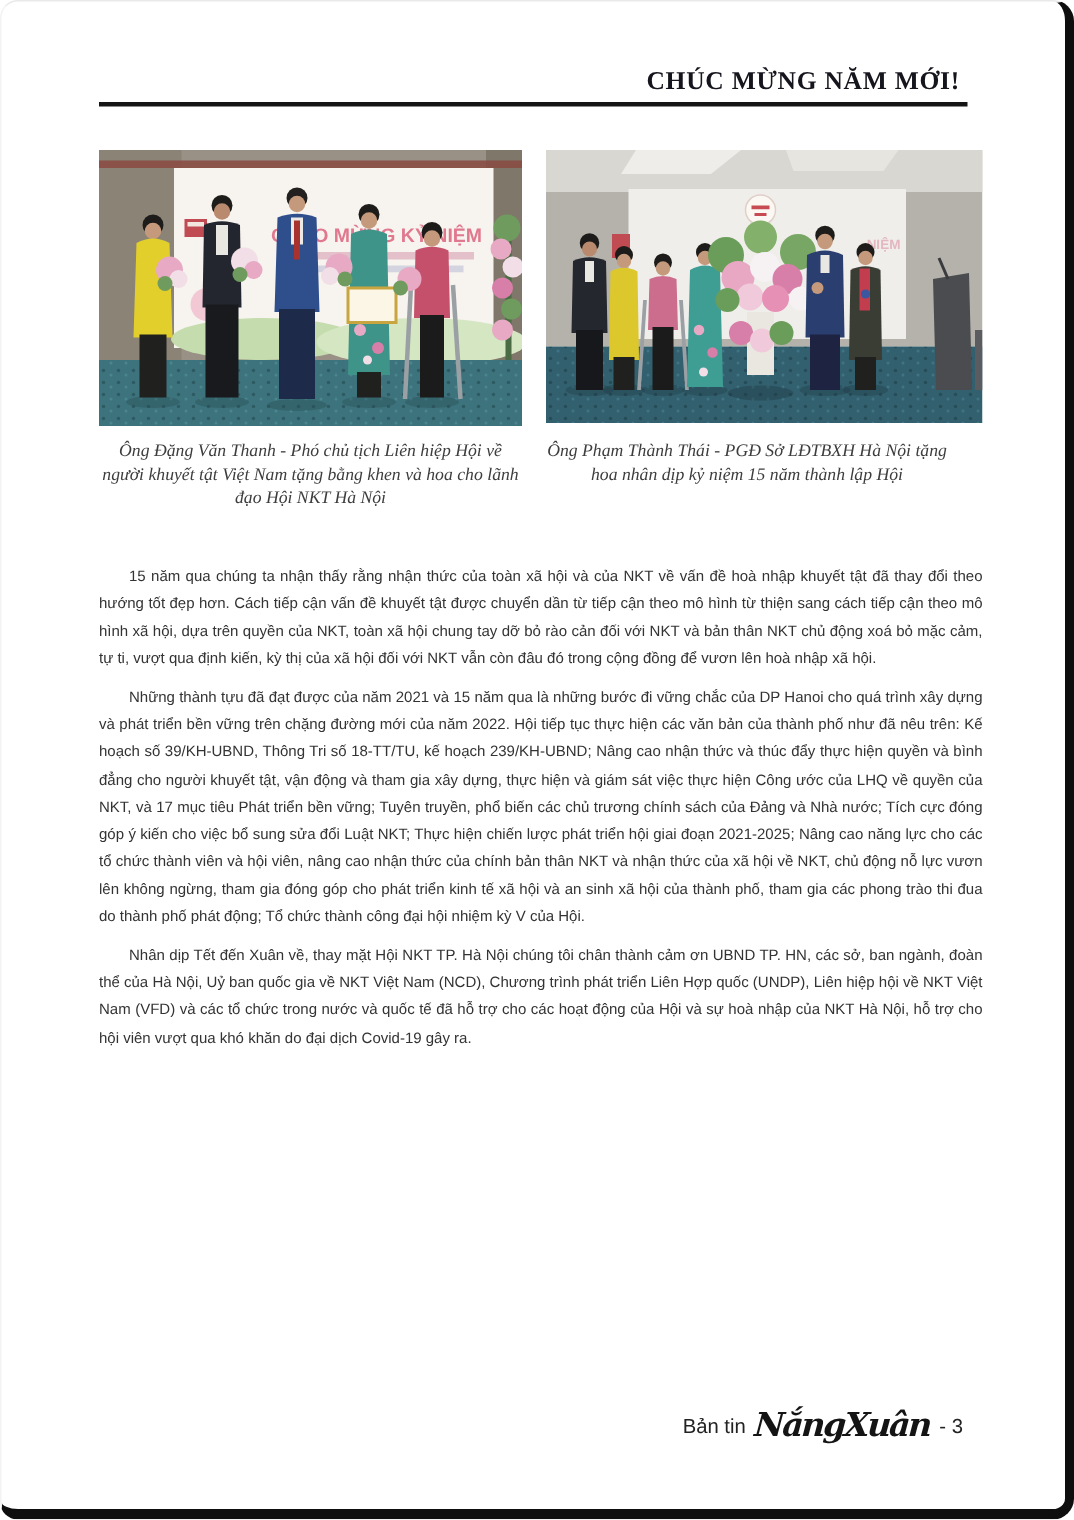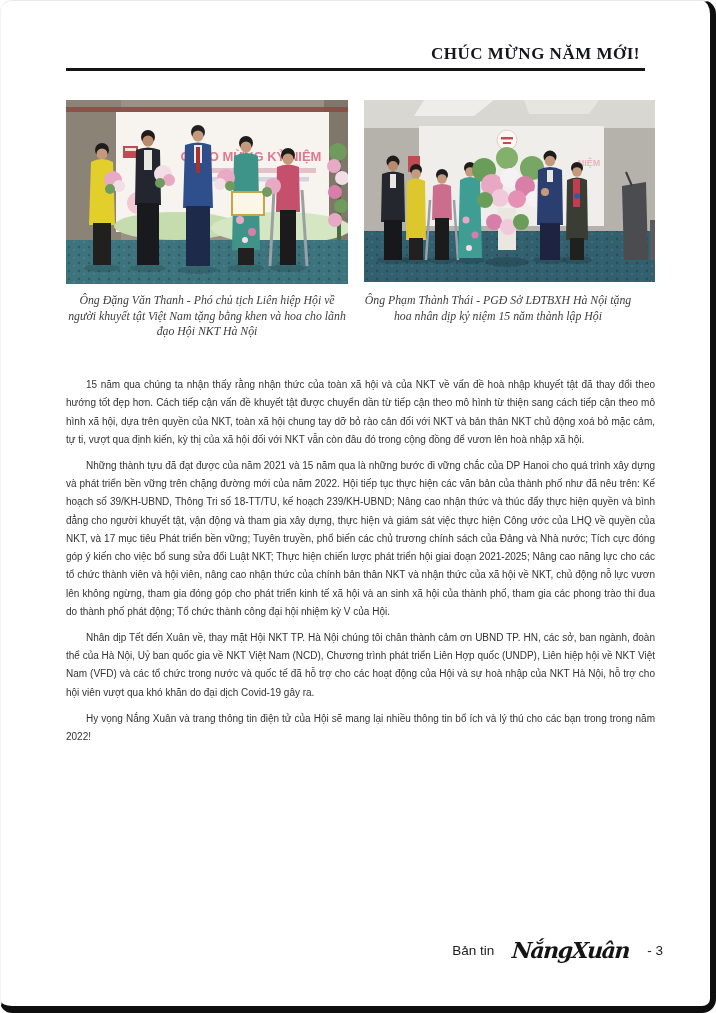--- a/index.html
+++ b/index.html
@@ -39,22 +39,22 @@
   .photo-left-fig  { width:282px; }
   .photo-right-fig { width:268px; }
 
   .article {
     position:absolute; top:363px; left:65px; width:589px;
     color:#333333; font-size:10px; line-height:18.3px; text-align:justify;margin-top:12px;
   }
   .article p { text-indent:20px; margin-bottom:7.5px; }
 
   .footer {
-    position:absolute; top:936px; right:47px;
-    display:flex; align-items:center; gap:18px;
+    position:absolute; top:936px; right:68px;
+    display:flex; align-items:center; gap:6px;
     color:#222222; font-size:13.5px;
   }
   .brand {
     font-family:"DejaVu Serif", serif; font-style:italic; font-weight:bold;
     font-size:22px; letter-spacing:-1.5px; color:#141414;
     transform:skewX(-4deg);
   }
 </style>
 </head>
 <body>
@@ -253,21 +253,20 @@
       </span>
       <figcaption class="caption">Ông Phạm Thành Thái - PGĐ Sở LĐTBXH Hà Nội tặng hoa nhân dịp kỷ niệm 15 năm thành lập Hội</figcaption>
     </figure>
 
   </div>
 
   <div class="article">
     <p>15 năm qua chúng ta nhận thấy rằng nhận thức của toàn xã hội và của NKT về vấn đề hoà nhập khuyết tật đã thay đổi theo hướng tốt đẹp hơn. Cách tiếp cận vấn đề khuyết tật được chuyển dần từ tiếp cận theo mô hình từ thiện sang cách tiếp cận theo mô hình xã hội, dựa trên quyền của NKT, toàn xã hội chung tay dỡ bỏ rào cản đối với NKT và bản thân NKT chủ động xoá bỏ mặc cảm, tự ti, vượt qua định kiến, kỳ thị của xã hội đối với NKT vẫn còn đâu đó trong cộng đồng để vươn lên hoà nhập xã hội.</p>
     <p>Những thành tựu đã đạt được của năm 2021 và 15 năm qua là những bước đi vững chắc của DP Hanoi cho quá trình xây dựng và phát triển bền vững trên chặng đường mới của năm 2022. Hội tiếp tục thực hiện các văn bản của thành phố như đã nêu trên: Kế hoạch số 39/KH-UBND, Thông Tri số 18-TT/TU, kế hoạch 239/KH-UBND; Nâng cao nhận thức và thúc đẩy thực hiện quyền và bình đẳng cho người khuyết tật, vận động và tham gia xây dựng, thực hiện và giám sát việc thực hiện Công ước của LHQ về quyền của NKT, và 17 mục tiêu Phát triển bền vững; Tuyên truyền, phổ biến các chủ trương chính sách của Đảng và Nhà nước; Tích cực đóng góp ý kiến cho việc bổ sung sửa đổi Luật NKT; Thực hiện chiến lược phát triển hội giai đoạn 2021-2025; Nâng cao năng lực cho các tổ chức thành viên và hội viên, nâng cao nhận thức của chính bản thân NKT và nhận thức của xã hội về NKT, chủ động nỗ lực vươn lên không ngừng, tham gia đóng góp cho phát triển kinh tế xã hội và an sinh xã hội của thành phố, tham gia các phong trào thi đua do thành phố phát động; Tổ chức thành công đại hội nhiệm kỳ V của Hội.</p>
     <p>Nhân dịp Tết đến Xuân về, thay mặt Hội NKT TP. Hà Nội chúng tôi chân thành cảm ơn UBND TP. HN, các sở, ban ngành, đoàn thể của Hà Nội, Uỷ ban quốc gia về NKT Việt Nam (NCD), Chương trình phát triển Liên Hợp quốc (UNDP), Liên hiệp hội về NKT Việt Nam (VFD) và các tổ chức trong nước và quốc tế đã hỗ trợ cho các hoạt động của Hội và sự hoà nhập của NKT Hà Nội, hỗ trợ cho hội viên vượt qua khó khăn do đại dịch Covid-19 gây ra.</p>
-    <p>Hy vọng Nắng Xuân và trang thông tin điện tử của Hội sẽ mang lại nhiều thông tin bổ ích và lý thú cho các bạn trong trong năm 2022!</p>
   </div>
 
   <div class="footer">
     <span>Bản tin</span>
     <span class="brand">NắngXuân</span>
     <span>- 3</span>
   </div>
 
 </div>
 

